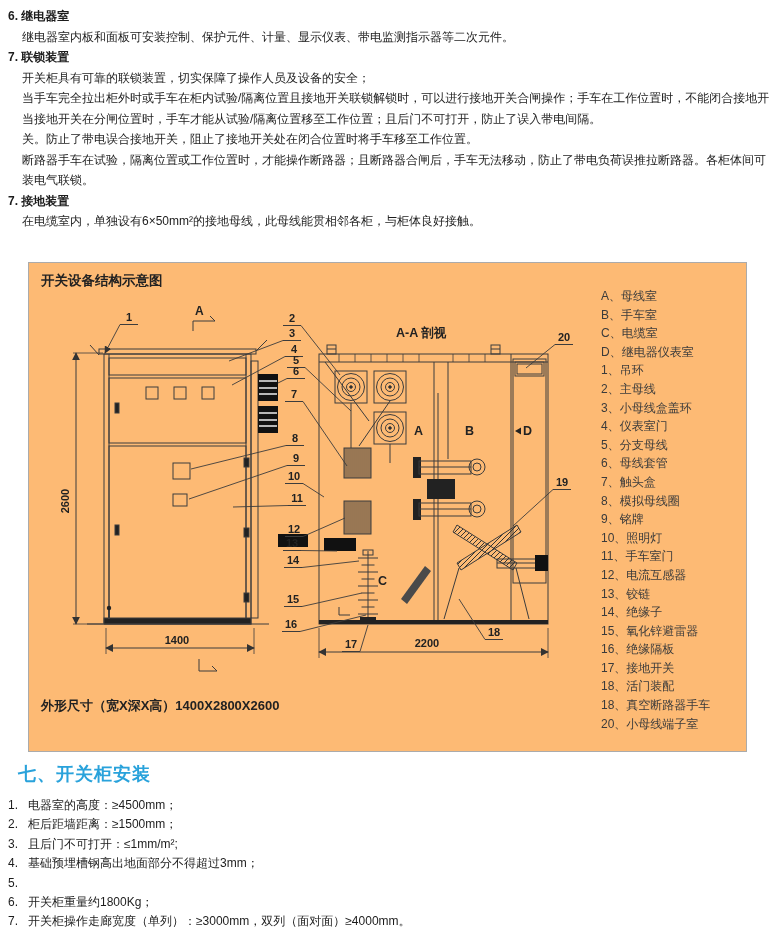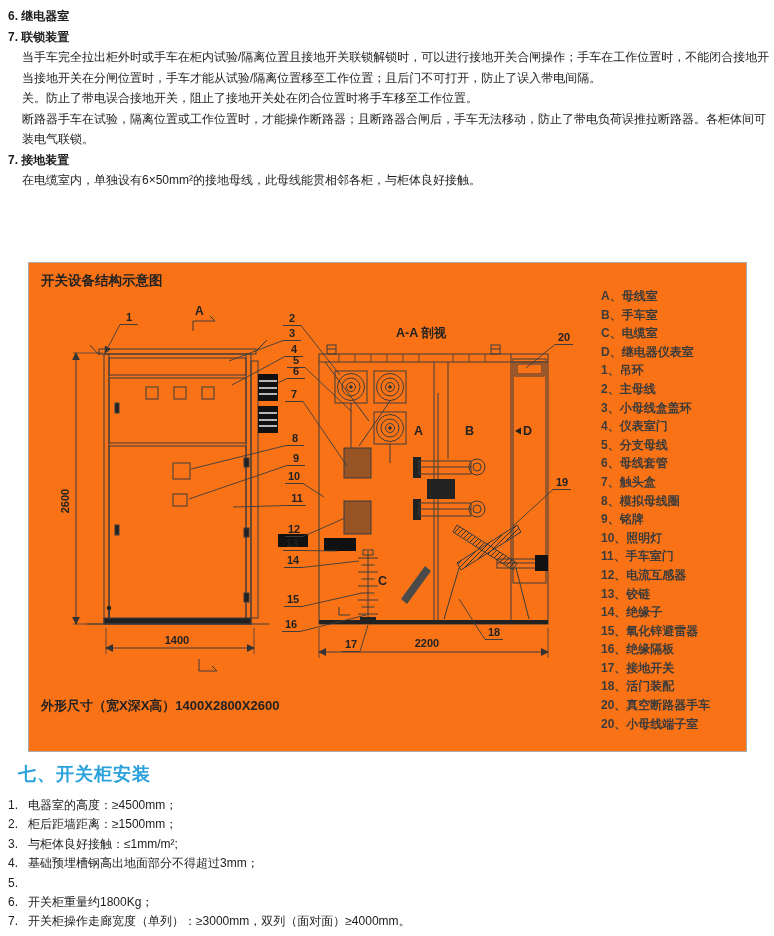--- a/index.html
+++ b/index.html
@@ -8,40 +8,42 @@
   
   .top-block{position:absolute;left:0;top:6px;width:774px;}
   .tline{font-size:12px;line-height:20.5px;height:20.5px;white-space:nowrap;color:#1c1c1c;}
   .tline.h{padding-left:8px;font-weight:bold;}
   .tline.p{padding-left:22px;font-weight:500;}
   
   .sec-title{position:absolute;left:18px;font-size:18px;font-weight:bold;color:#29a2db;letter-spacing:1px;}
   #sec6{top:231px;}
   #sec7{top:762px;}
   
-  .dbox{position:absolute;left:28px;top:262px;width:717px;height:488px;border:1px solid #ababab;background:#f97316;}
+  .dbox{position:absolute;left:28px;top:262px;width:717px;height:488px;border:1px solid #ababab;background:#fdba74;}
   .dbox svg{position:absolute;left:0;top:0;}
   svg{font-family:"Liberation Sans","DejaVu Sans",sans-serif;}
   svg text{fill:#222;}
   .legend{position:absolute;left:572px;top:24px;width:142px;}
-  .legend-row{font-size:12px;font-weight:bold;line-height:18.6px;height:18.6px;color:#3b3b3b;white-space:nowrap;}
+  .legend-row{font-size:12px;font-weight:normal;line-height:18.6px;height:18.6px;color:#3b3b3b;white-space:nowrap;}
   
   .install{position:absolute;left:8px;top:796px;width:766px;}
   .irow{display:flex;font-size:12px;line-height:19.4px;height:19.4px;white-space:nowrap;color:#1c1c1c;}
   .irow .num{width:20px;flex:0 0 20px;}
 </style>
 </head>
 <body>
 
 <div class="page">
 
   <div class="top-block">
 
   <div class="tline h">6. 继电器室</div>
+      <div class="tline p">继电器室内板和面板可安装控制、保护元件、计量、显示仪表、带电监测指示器等二次元件。</div>
       <div class="tline h">7. 联锁装置</div>
+      <div class="tline p">开关柜具有可靠的联锁装置，切实保障了操作人员及设备的安全；</div>
       <div class="tline p">当手车完全拉出柜外时或手车在柜内试验/隔离位置且接地开关联锁解锁时，可以进行接地开关合闸操作；手车在工作位置时，不能闭合接地开</div>
       <div class="tline p">当接地开关在分闸位置时，手车才能从试验/隔离位置移至工作位置；且后门不可打开，防止了误入带电间隔。</div>
       <div class="tline p">关。防止了带电误合接地开关，阻止了接地开关处在闭合位置时将手车移至工作位置。</div>
       <div class="tline p">断路器手车在试验，隔离位置或工作位置时，才能操作断路器；且断路器合闸后，手车无法移动，防止了带电负荷误推拉断路器。各柜体间可</div>
       <div class="tline p">装电气联锁。</div>
       <div class="tline h">7. 接地装置</div>
       <div class="tline p">在电缆室内，单独设有6×50mm²的接地母线，此母线能贯相邻各柜，与柜体良好接触。</div>
     </div>
 
 
@@ -313,42 +315,42 @@
         <div class="legend-row">9、铭牌</div>
         <div class="legend-row">10、照明灯</div>
         <div class="legend-row">11、手车室门</div>
         <div class="legend-row">12、电流互感器</div>
         <div class="legend-row">13、铰链</div>
         <div class="legend-row">14、绝缘子</div>
         <div class="legend-row">15、氧化锌避雷器</div>
         <div class="legend-row">16、绝缘隔板</div>
         <div class="legend-row">17、接地开关</div>
         <div class="legend-row">18、活门装配</div>
-        <div class="legend-row">20、真空断路器手车</div>
+        <div class="legend-row">18、真空断路器手车</div>
         <div class="legend-row">20、小母线端子室</div>
       </div>
   </div>
 
   <div class="sec-title" id="sec7">七、开关柜安装</div>
 
   <div class="install">
 
       <div class="irow">
         <span class="num">1.</span>
         <span class="txt">电器室的高度：≥4500mm；</span>
       </div>
 
       <div class="irow">
         <span class="num">2.</span>
         <span class="txt">柜后距墙距离：≥1500mm；</span>
       </div>
 
       <div class="irow">
         <span class="num">3.</span>
-        <span class="txt">与柜体良好接触：≤1mm/m²;</span>
+        <span class="txt">且后门不可打开：≤1mm/m²;</span>
       </div>
 
       <div class="irow">
         <span class="num">4.</span>
         <span class="txt">基础预埋槽钢高出地面部分不得超过3mm；</span>
       </div>
 
       <div class="irow">
         <span class="num">5.</span>
       </div>

